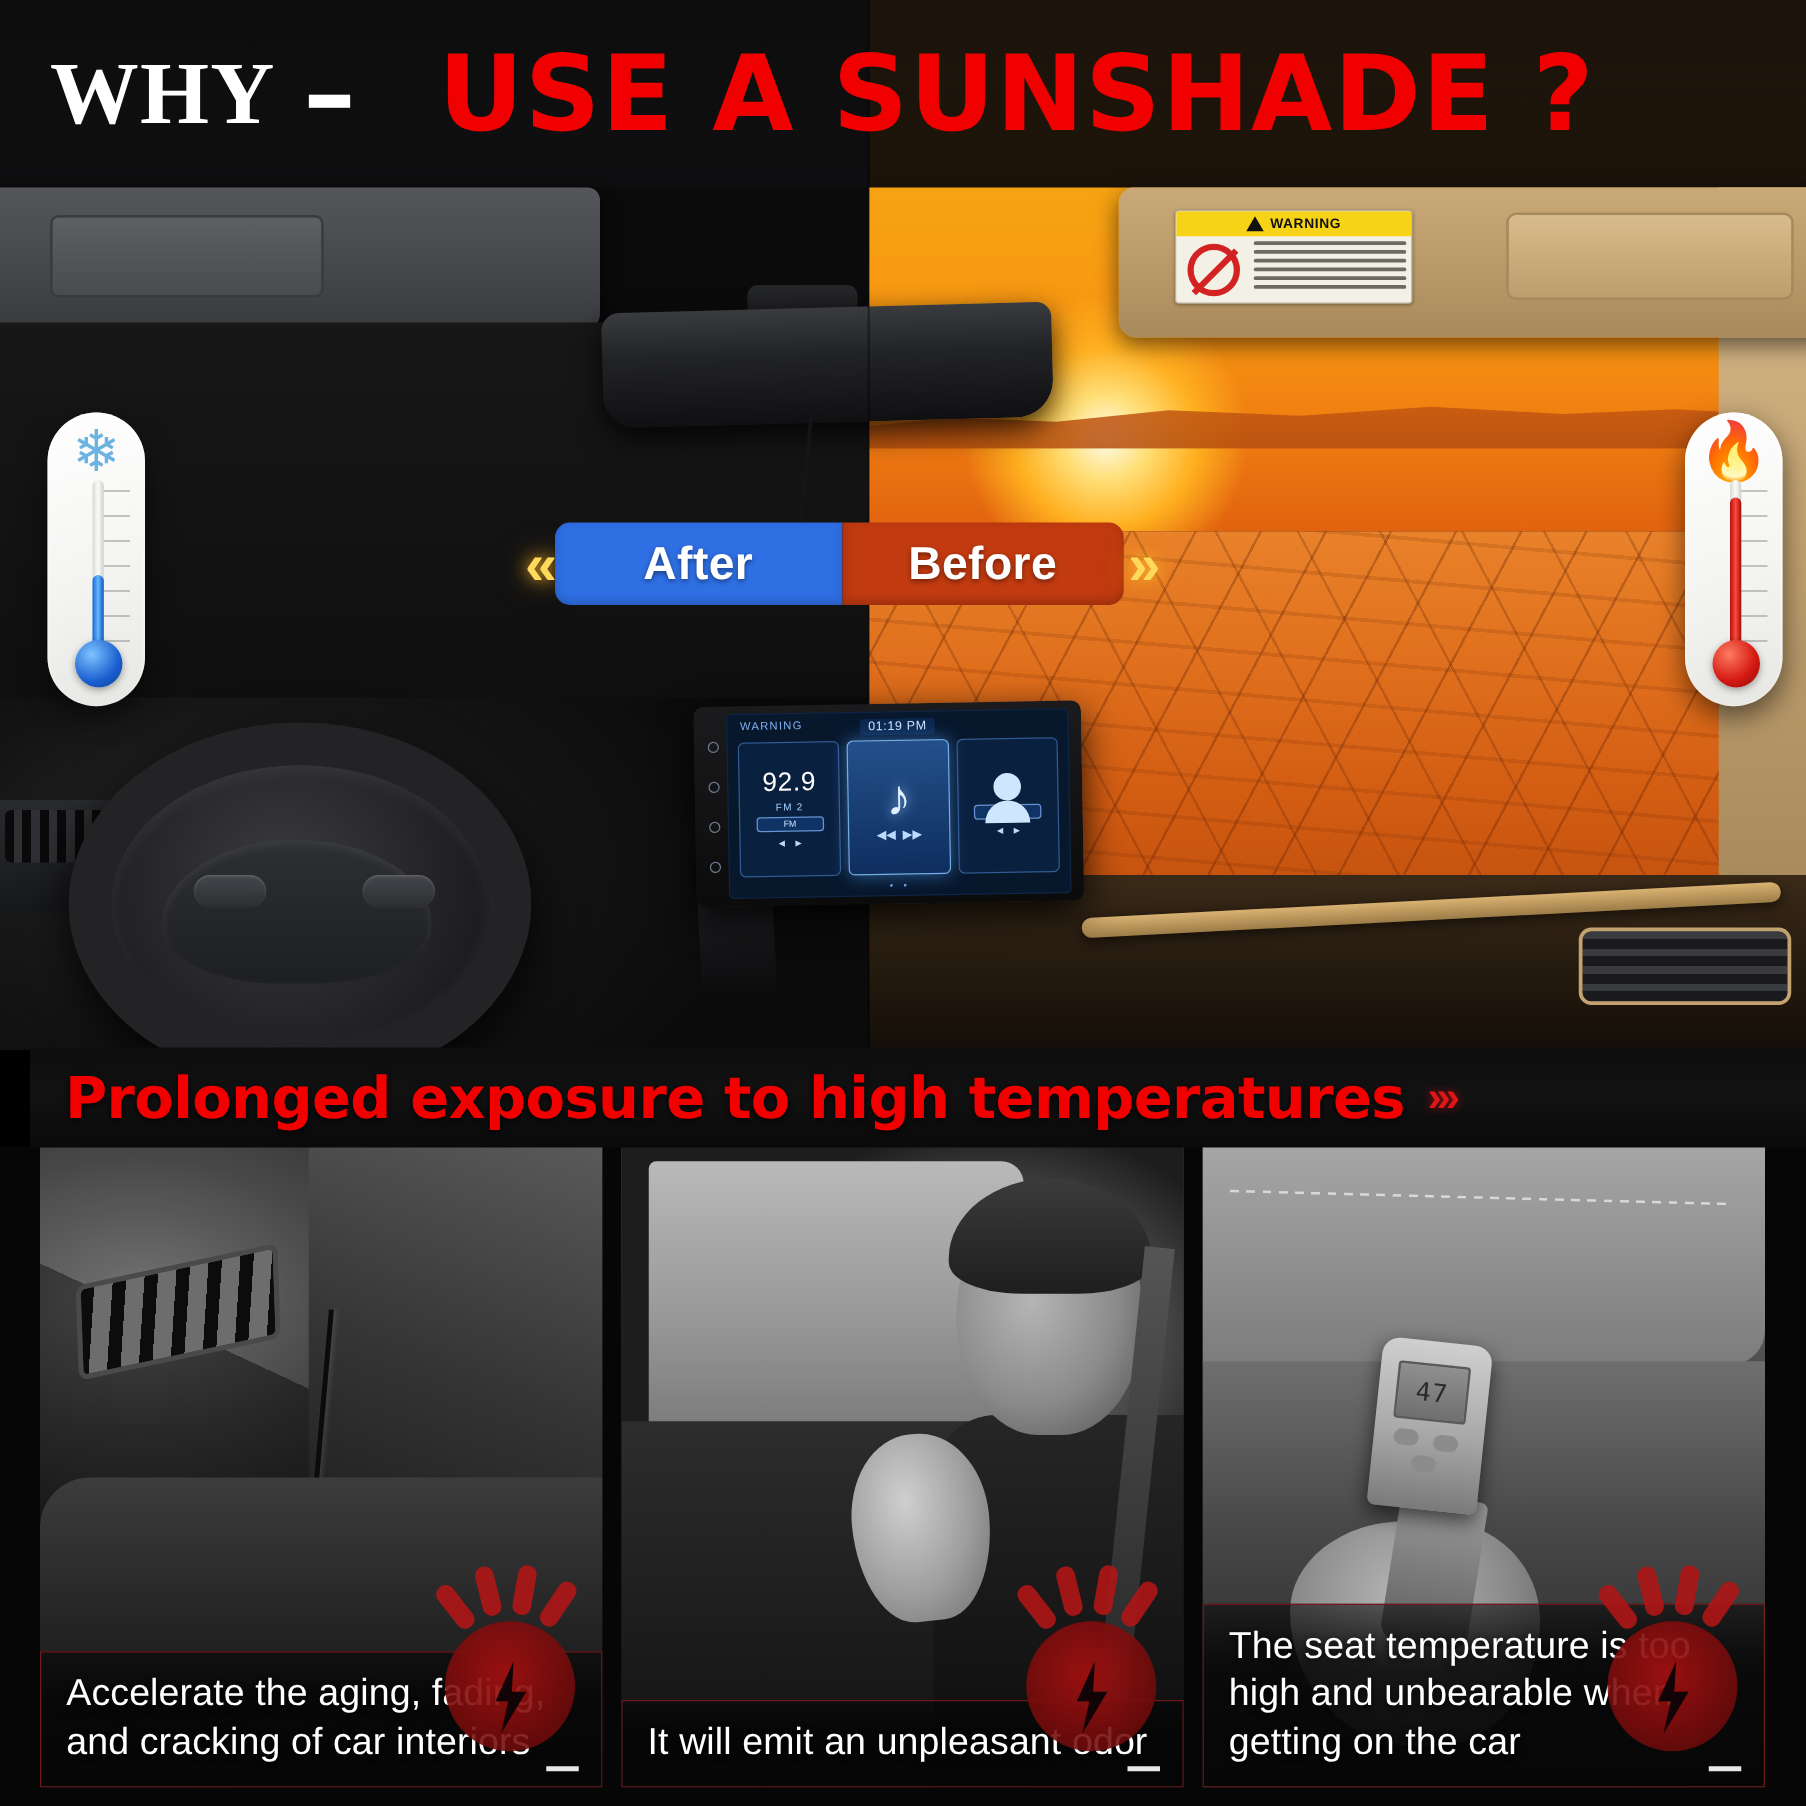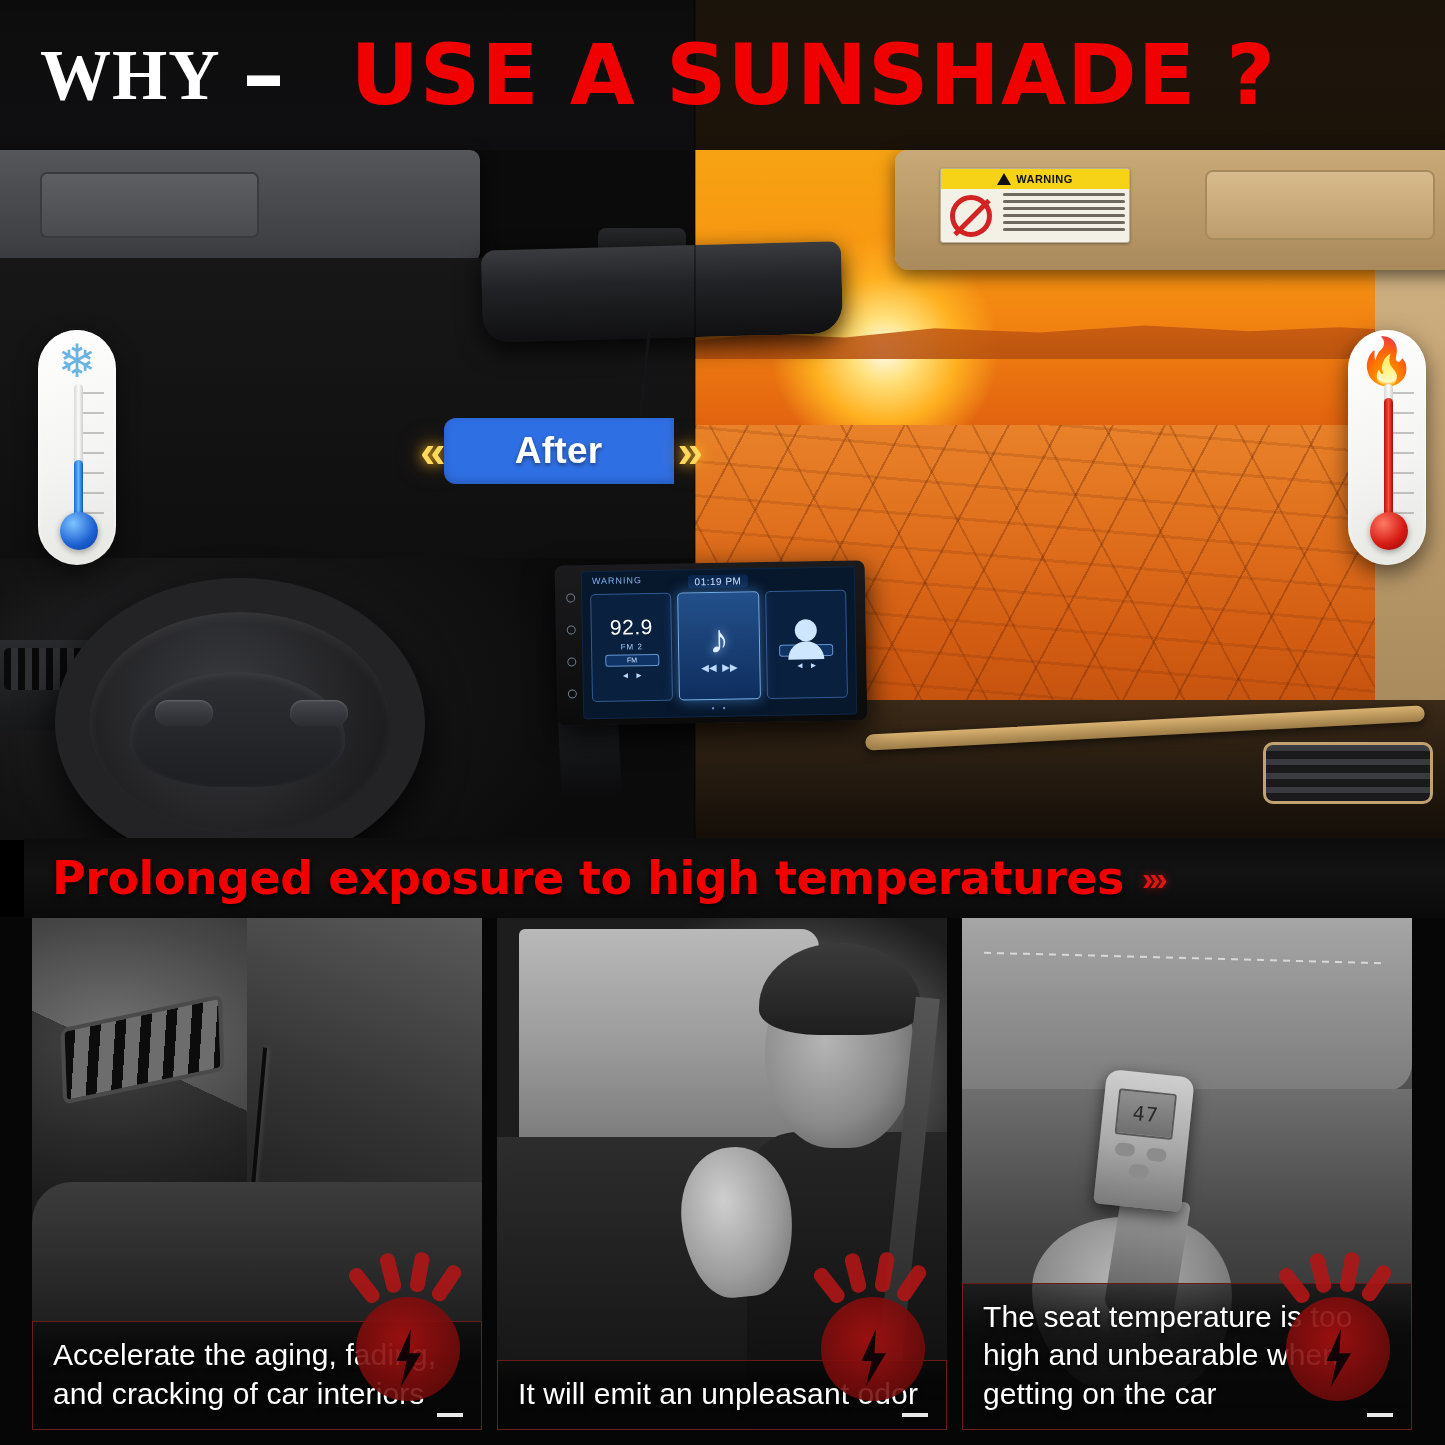--- a/index.html
+++ b/index.html
@@ -622,20 +622,21 @@
       <span class="th-icon flame">🔥</span>
       <span class="th-ticks"></span>
       <span class="th-stem th-stem-glass"></span>
       <span class="th-fill"></span>
       <span class="th-bulb"></span>
     </div>
 
     <div class="ab-wrap">
       <span class="chev-gold l">«</span>
       <div class="badge badge-after">After</div>
+      <div class="badge badge-before">Before</div>
       <span class="chev-gold r">»</span>
     </div>
 
     <div class="hu-stand"></div>
     <div class="headunit">
       <div class="hu-side">
         <i></i>
         <i></i>
         <i></i>
         <i></i>

